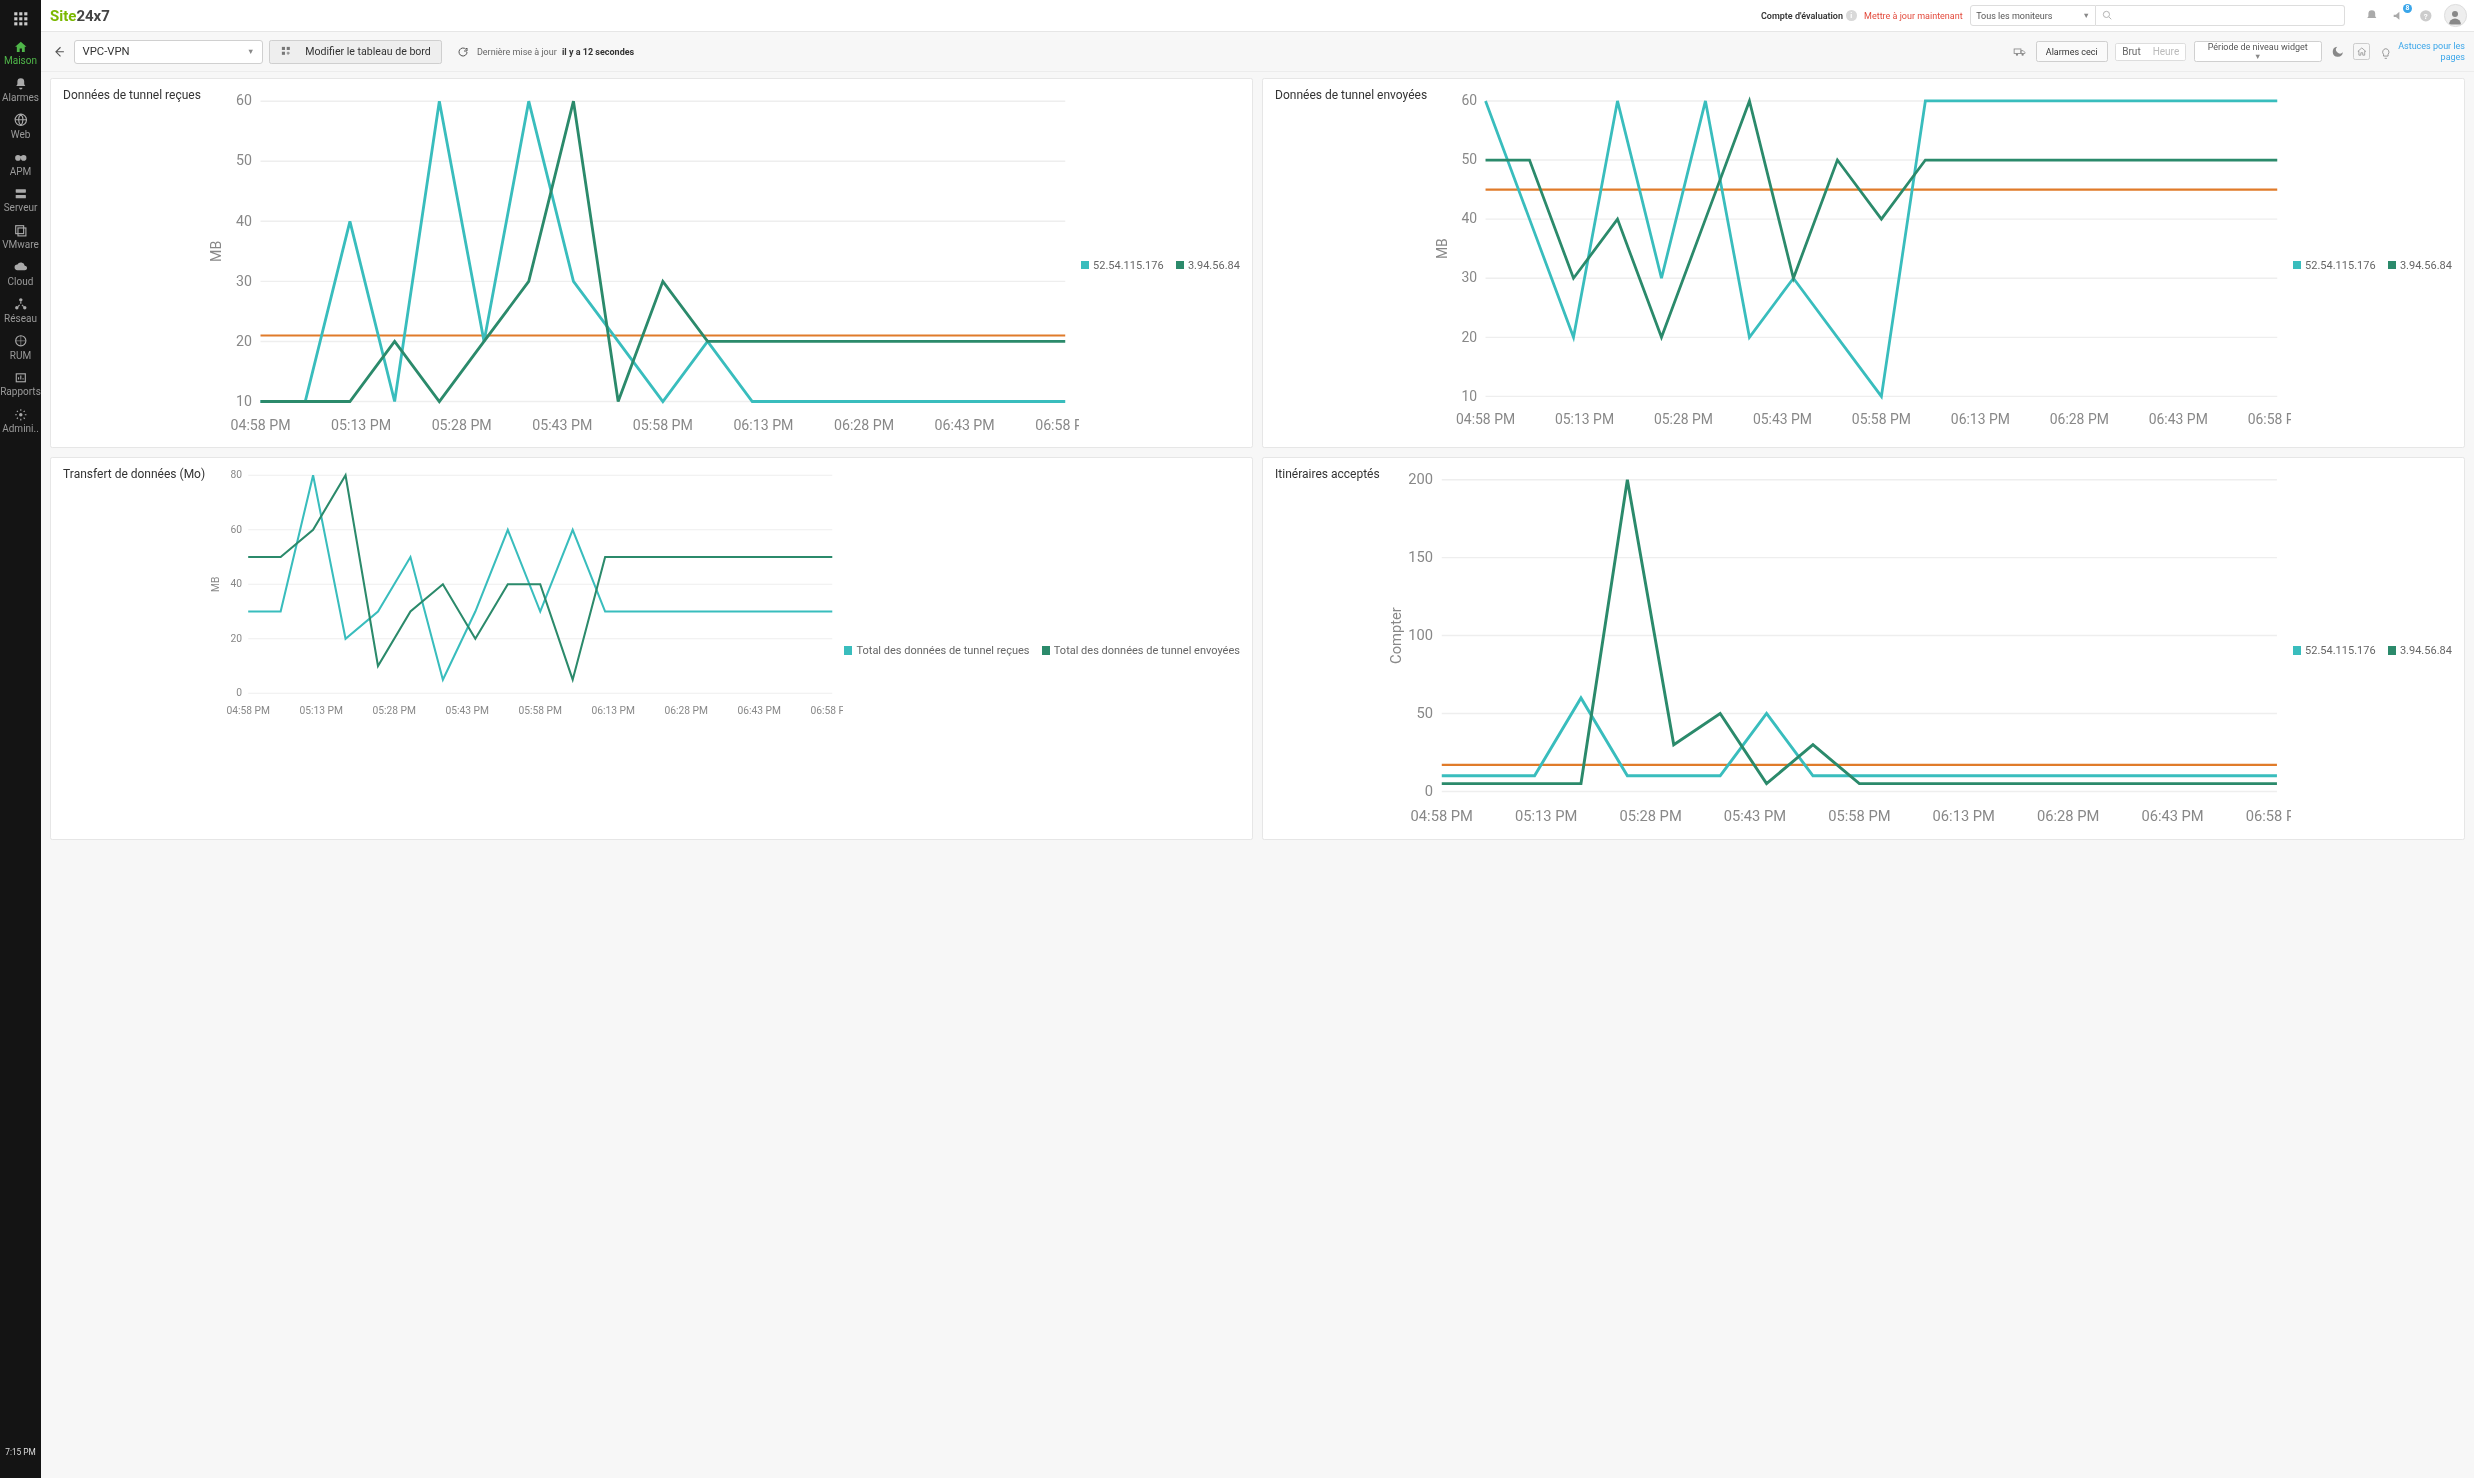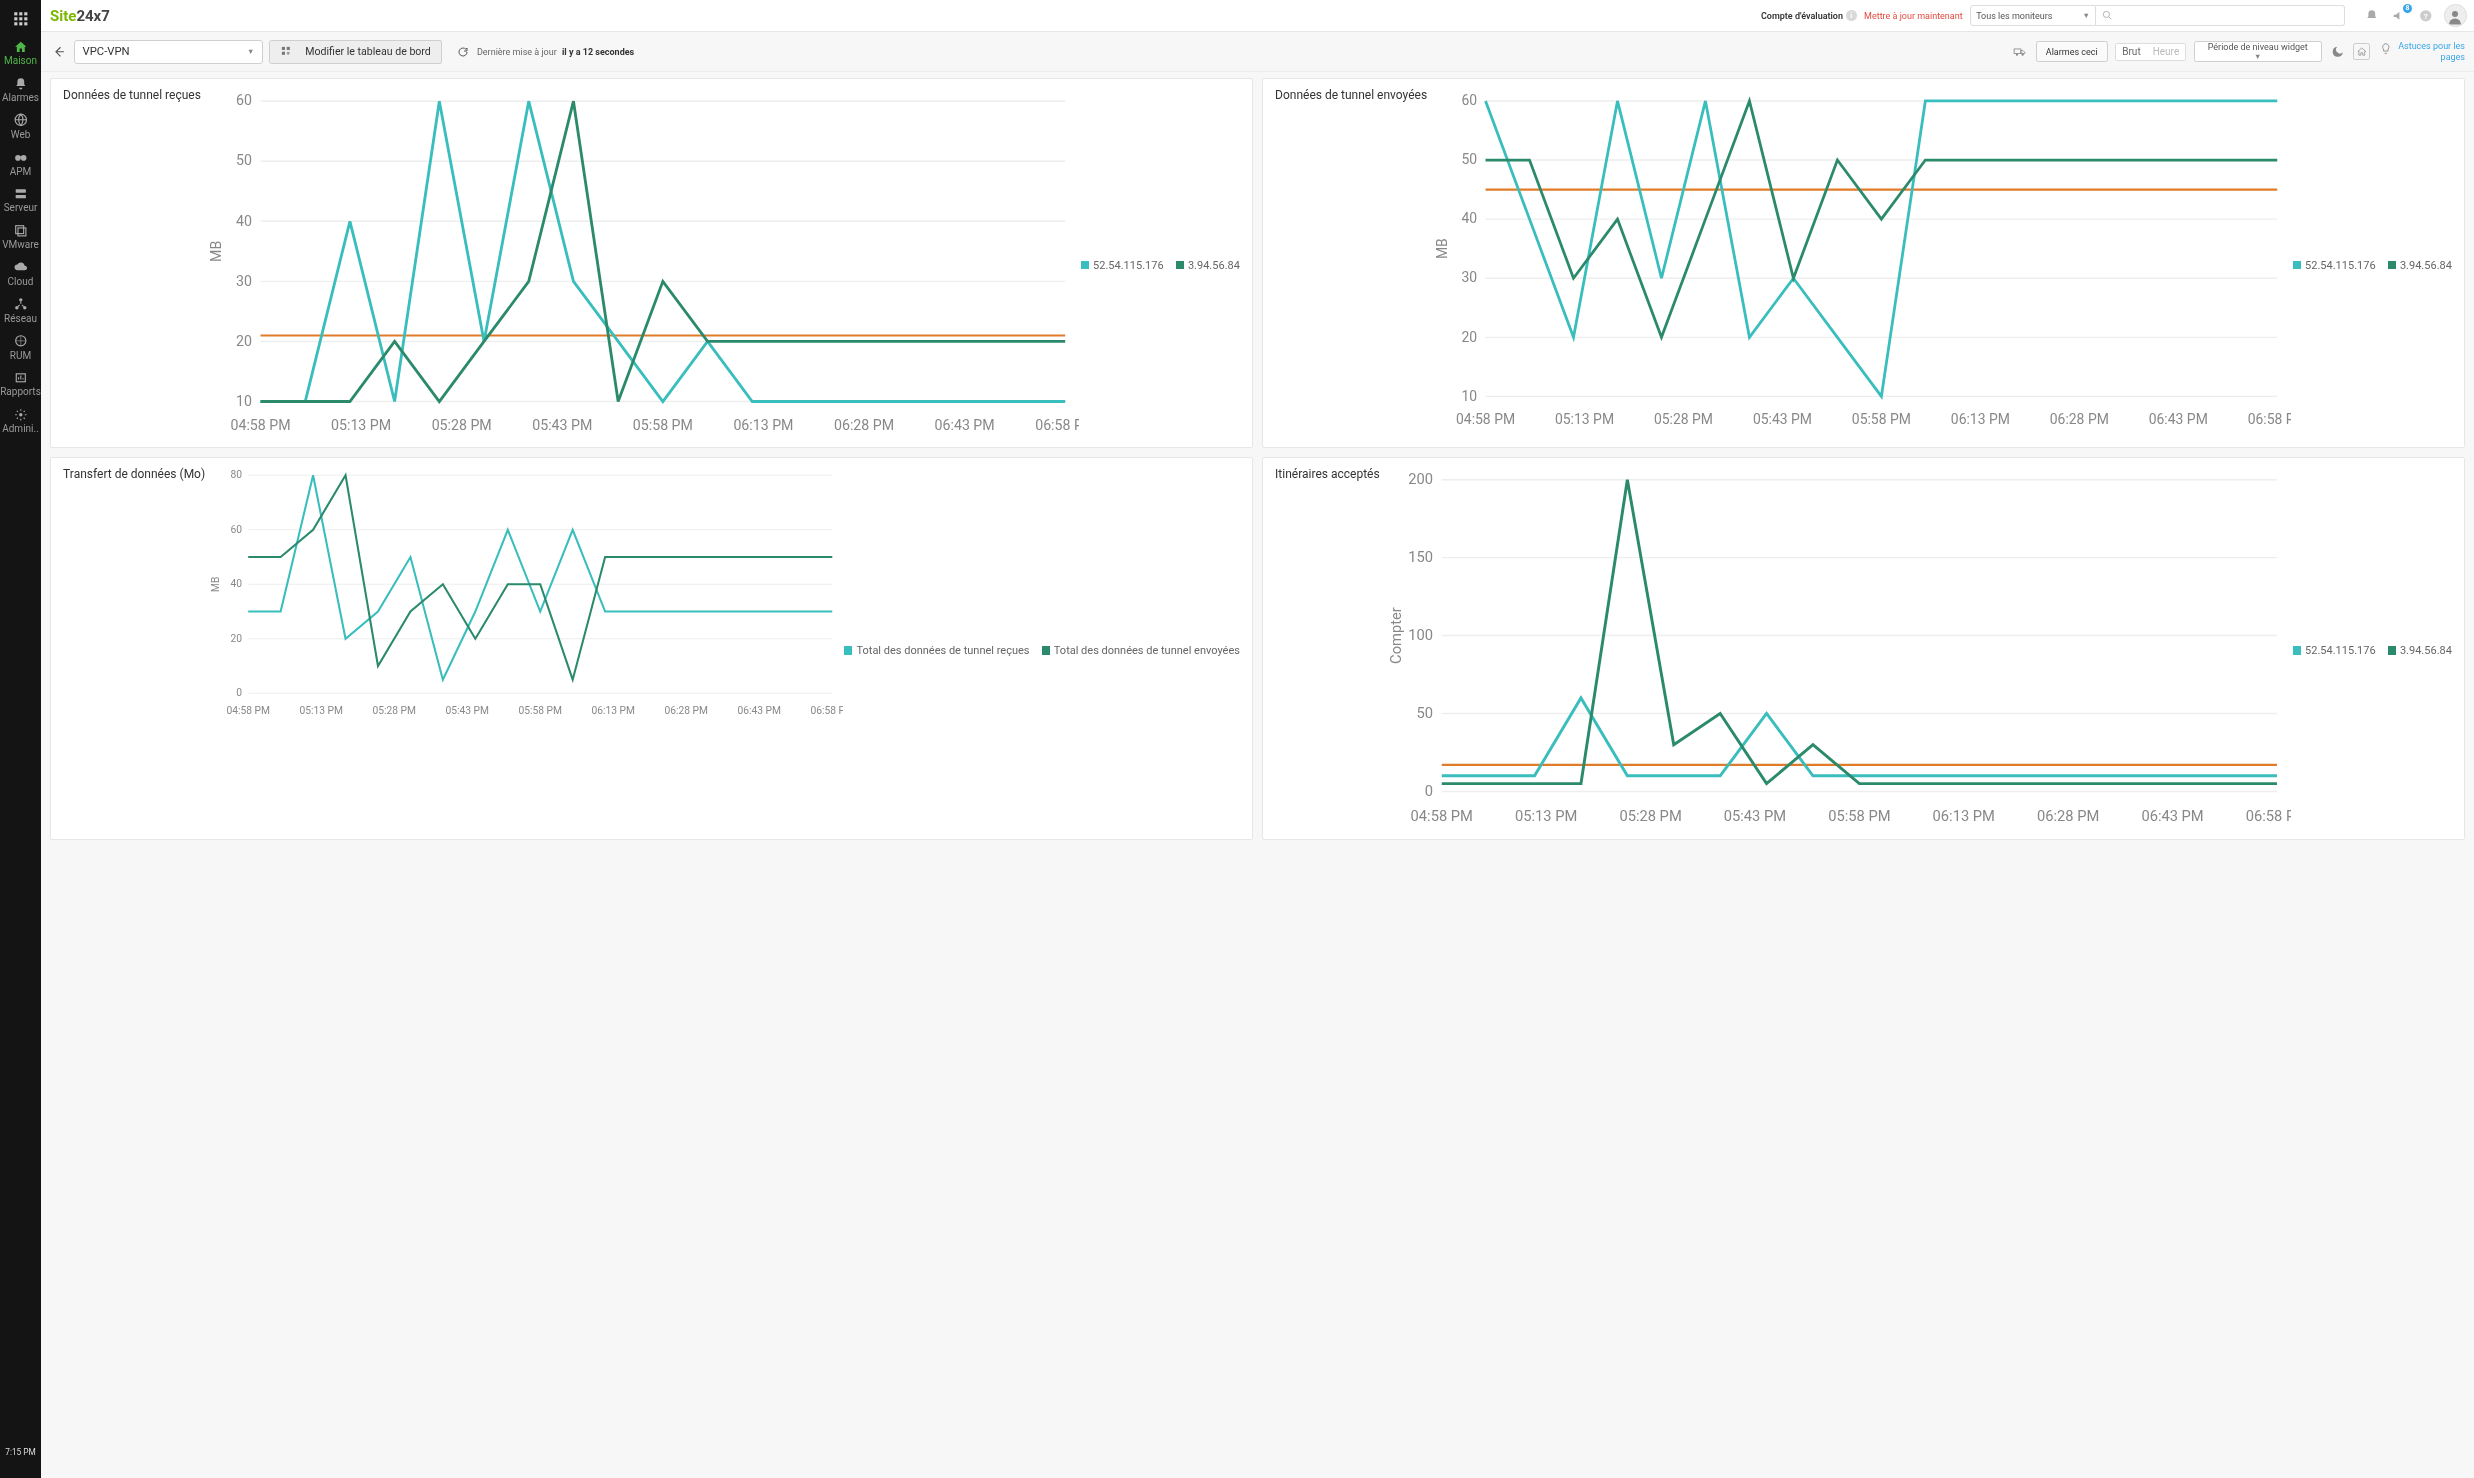--- a/index.html
+++ b/index.html
@@ -64,21 +64,21 @@
 
 .toolbar-right { margin-left:auto; display:flex; align-items:center; gap:7.5px;}
 .truck-icon, .moon-icon, .home-icon, .lamp-icon { width:16.6px; height:16.6px; display:flex; align-items:center; justify-content:center; cursor:pointer;}
 .truck-icon svg, .moon-icon svg, .home-icon svg, .lamp-icon svg { width:13.6px; height:13.6px; fill:#888;}
 .share-btn { border:0.8px solid #cfcfcf; background:#fafafa; height:21px; padding:0 9px; border-radius:2.3px; font-size:9px; cursor:pointer; color:#333;}
 .segmented { display:flex; border:0.8px solid #ddd; border-radius:2.3px; overflow:hidden; height:18px;}
 .seg-btn { padding:0 6px; font-size:10px; color:#bbb; display:flex; align-items:center; cursor:pointer; background:#fff;}
 .seg-btn.active { color:#666;}
 .level-select { display:flex; align-items:center; border:0.8px solid #d0d0d0; border-radius:2.3px; height:21px; padding:0 6px; background:#fff; min-width:128px; justify-content:space-between; font-size:9px; color:#555;flex-direction:column;}
 .tips-link { font-size:9px; color:#3aa6ea; text-align:right; line-height:10.6px; max-width:68px; cursor:pointer;}
-.tips-wrap { display:flex; align-items:flex-start; gap:3px;}
+.tips-wrap { display:flex; align-items:flex-end; gap:3px;}
 .home-box { border:0.8px solid #ccc; border-radius:2.3px; padding:1.5px;}
 
 
 .dash-area { flex:1; overflow:auto; background:#f7f7f7; padding:6px 9px 15px;}
 .dash-grid { display:grid; grid-template-columns:1fr 1fr; gap:9px;}
 .card { background:#fff; border:0.8px solid #e6e6e6; border-radius:2.3px; padding:7.5px 10.6px 6px; display:flex; flex-direction:row;}
 .card-title { font-size:12px; color:#333; padding:1.5px 0 7.5px 1.5px;}
 .chart-wrap { flex:1; position:relative;}
 .chart-svg { width:100%; height:auto; display:block;}
 .y-label { font-size:10px; fill:#888;}

